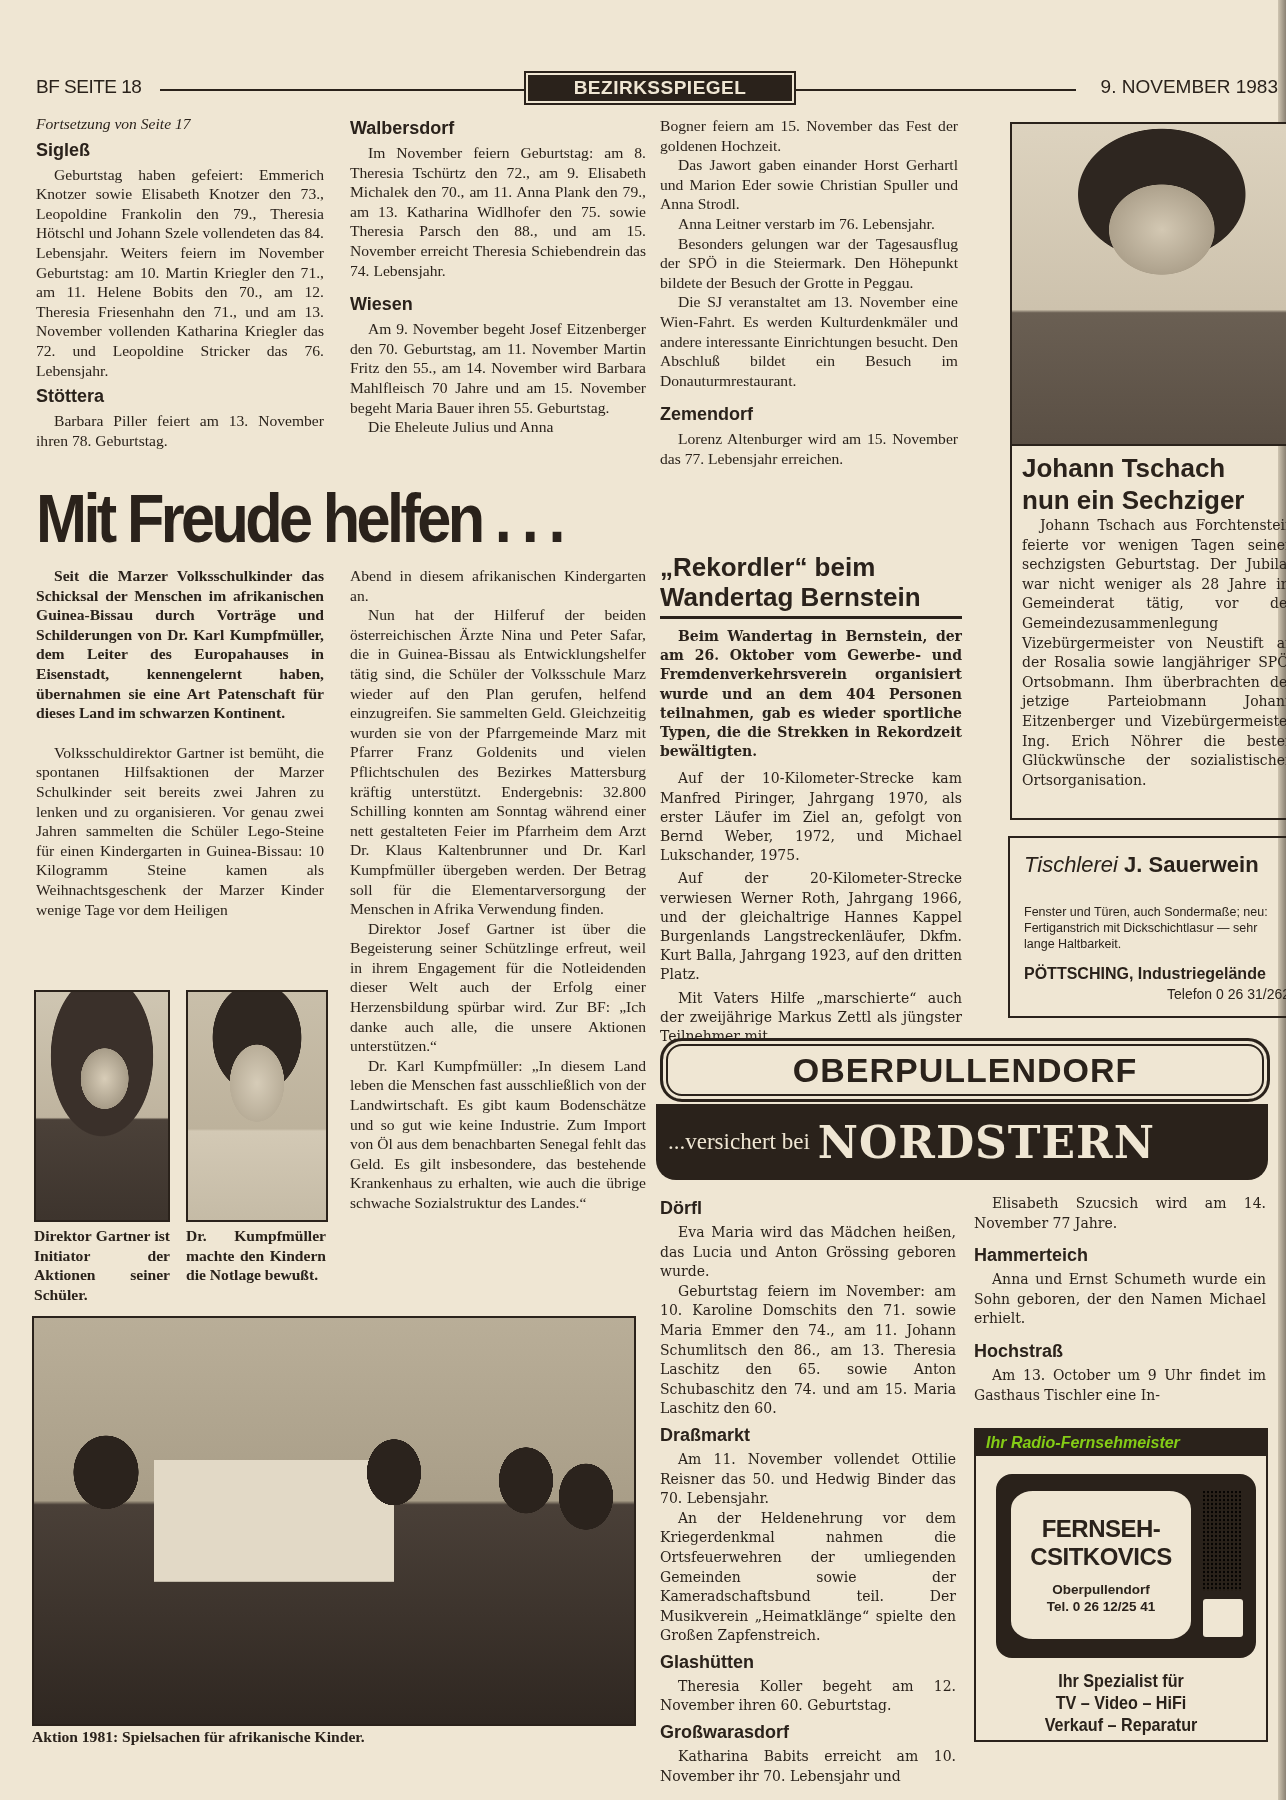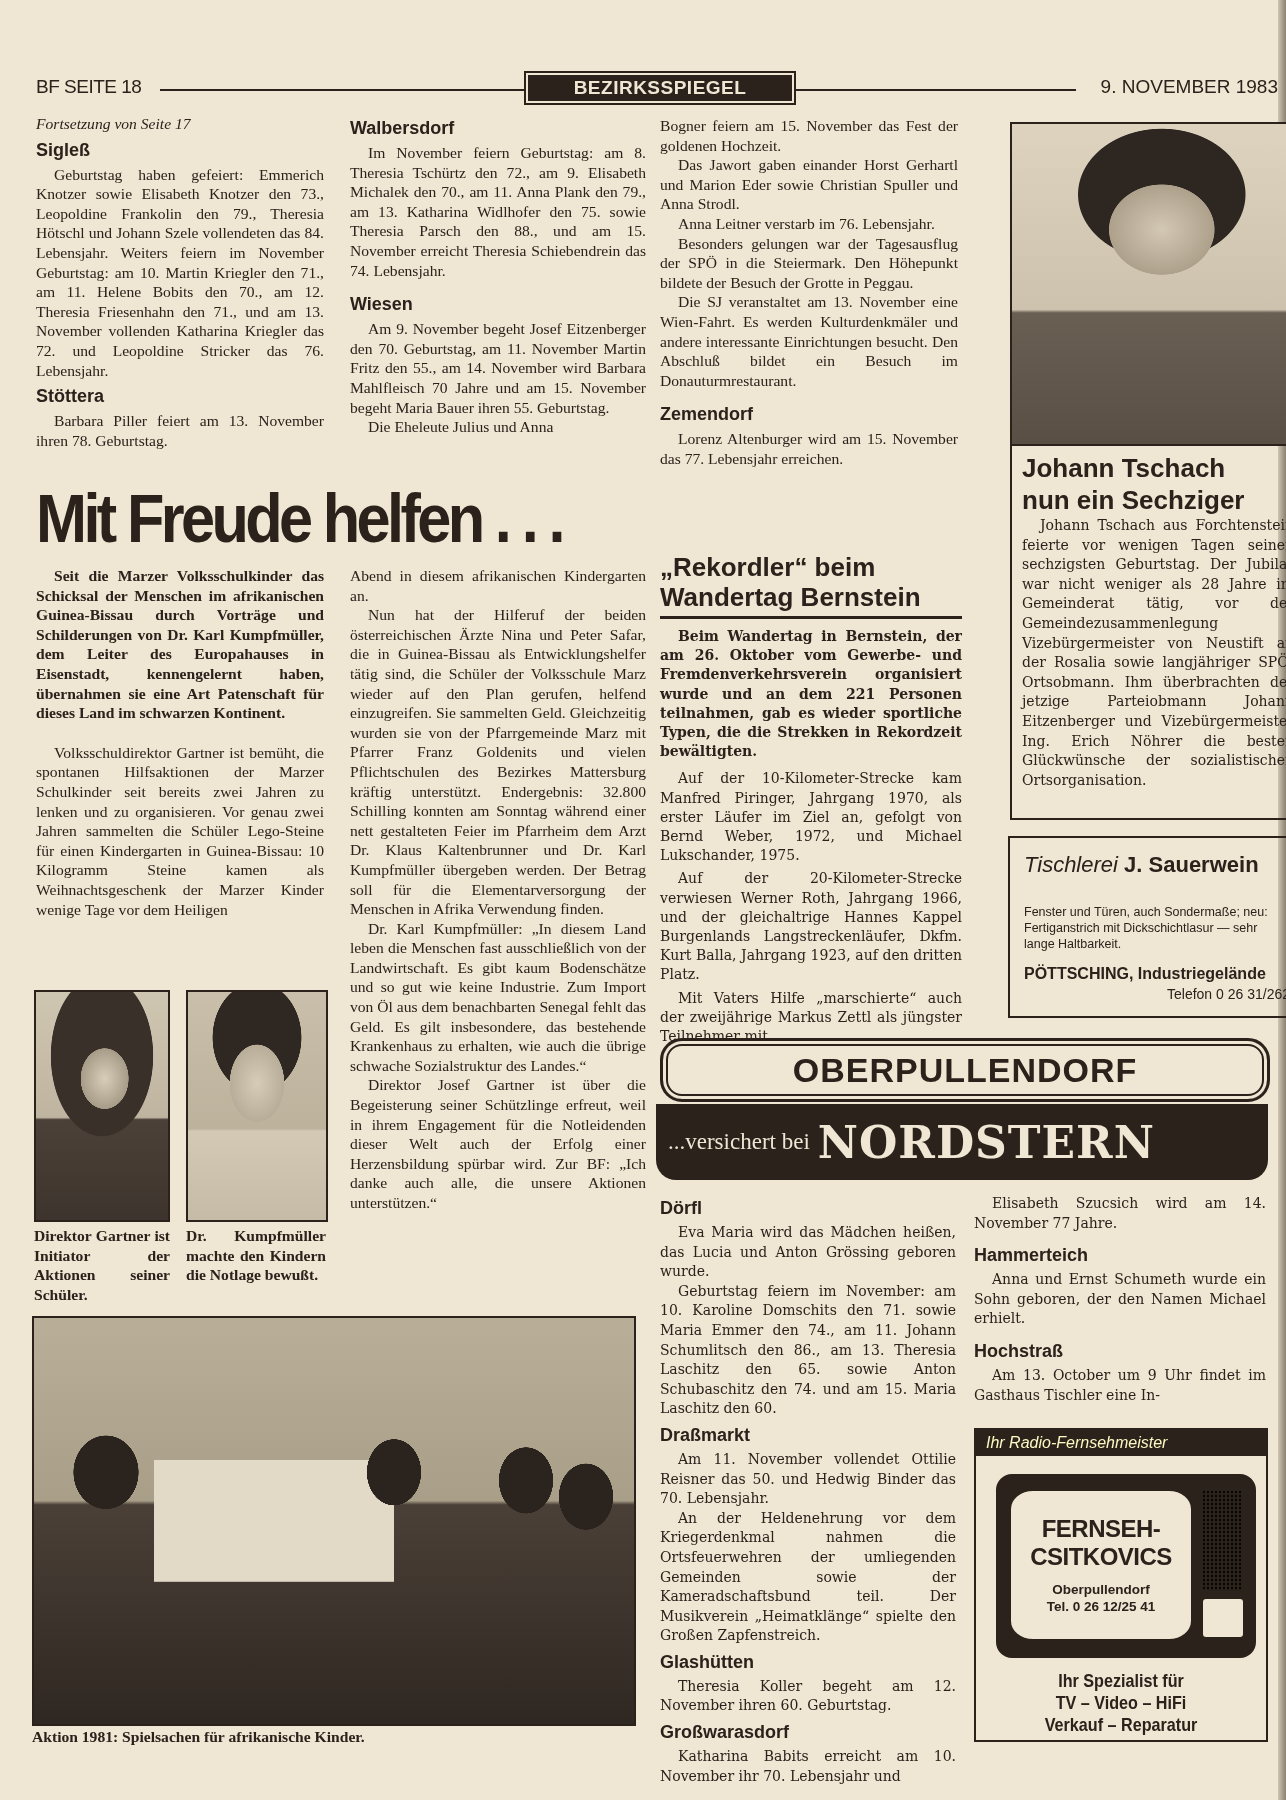--- a/index.html
+++ b/index.html
@@ -95,22 +95,22 @@
     left: 656px; top: 1104px; width: 612px; height: 76px;
     background: #2a221b; color: #efe6d3;
     border-radius: 0 0 20px 20px;
     display: flex; align-items: center; padding-left: 12px; box-sizing: border-box;
   }
   .nord .small { font-family: "Liberation Serif", serif; font-size: 23px; margin-right: 8px; }
   .nord .big { font-family: "DejaVu Serif", serif; font-weight: bold; font-size: 44px; letter-spacing: 1px; }
 
   .radio-ad { left: 974px; top: 1428px; width: 290px; height: 310px; border: 2px solid #2a221b; }
   .radio-bar {
-    background: #2a221b; color: #fef9c3; font-family: "Liberation Sans", sans-serif;
-    font-weight: normal; font-style: italic; font-size: 16px; height: 26px; line-height: 26px; padding-left: 10px;
+    background: #2a221b; color: #84cc16; font-family: "Liberation Sans", sans-serif;
+    font-weight: bold; font-style: italic; font-size: 16px; height: 26px; line-height: 26px; padding-left: 10px;
   }
   .tv {
     position: absolute; left: 20px; top: 44px; width: 254px; height: 178px;
     border: 3px solid #2a221b; border-radius: 16px; background: #2a221b;
   }
   .tv-screen {
     position: absolute; left: 12px; top: 14px; width: 180px; height: 148px;
     background: #efe6d3; border-radius: 22px / 18px;
     text-align: center; font-family: "Liberation Sans", sans-serif;
   }
@@ -188,38 +188,38 @@
 <div class="abs headline">Mit Freude helfen . . .</div>
 
 <div class="col" style="left:36px;top:566px;width:288px;">
   <p class="bold">Seit die Marzer Volksschulkinder das Schicksal der Menschen im afrikanischen Guinea-Bissau durch Vorträge und Schilderungen von Dr. Karl Kumpfmüller, dem Leiter des Europahauses in Eisenstadt, kennengelernt haben, übernahmen sie eine Art Patenschaft für dieses Land im schwarzen Kontinent.</p>
   <p style="margin-top:20px;">Volksschuldirektor Gartner ist bemüht, die spontanen Hilfsaktionen der Marzer Schulkinder seit bereits zwei Jahren zu lenken und zu organisieren. Vor genau zwei Jahren sammelten die Schüler Lego-Steine für einen Kindergarten in Guinea-Bissau: 10 Kilogramm Steine kamen als Weihnachtsgeschenk der Marzer Kinder wenige Tage vor dem Heiligen</p>
 </div>
 
 <div class="col" style="left:350px;top:566px;width:296px;">
   <p class="noind">Abend in diesem afrikanischen Kindergarten an.</p>
   <p>Nun hat der Hilferuf der beiden österreichischen Ärzte Nina und Peter Safar, die in Guinea-Bissau als Entwicklungshelfer tätig sind, die Schüler der Volksschule Marz wieder auf den Plan gerufen, helfend einzugreifen. Sie sammelten Geld. Gleichzeitig wurden sie von der Pfarrgemeinde Marz mit Pfarrer Franz Goldenits und vielen Pflichtschulen des Bezirkes Mattersburg kräftig unterstützt. Endergebnis: 32.800 Schilling konnten am Sonntag während einer nett gestalteten Feier im Pfarrheim dem Arzt Dr. Klaus Kaltenbrunner und Dr. Karl Kumpfmüller übergeben werden. Der Betrag soll für die Elementarversorgung der Menschen in Afrika Verwendung finden.</p>
+  <p>Direktor Josef Gartner ist über die Begeisterung seiner Schützlinge erfreut, weil in ihrem Engagement für die Notleidenden dieser Welt auch der Erfolg einer Herzensbildung spürbar wird. Zur BF: „Ich danke auch alle, die unsere Aktionen unterstützen.“</p>
   <p>Dr. Karl Kumpfmüller: „In diesem Land leben die Menschen fast ausschließlich von der Landwirtschaft. Es gibt kaum Bodenschätze und so gut wie keine Industrie. Zum Import von Öl aus dem benachbarten Senegal fehlt das Geld. Es gilt insbesondere, das bestehende Krankenhaus zu erhalten, wie auch die übrige schwache Sozialstruktur des Landes.“</p>
-  <p>Direktor Josef Gartner ist über die Begeisterung seiner Schützlinge erfreut, weil in ihrem Engagement für die Notleidenden dieser Welt auch der Erfolg einer Herzensbildung spürbar wird. Zur BF: „Ich danke auch alle, die unsere Aktionen unterstützen.“</p>
 </div>
 
 <div class="photo portrait1" style="left:34px;top:990px;width:132px;height:228px;"></div>
 <div class="photo portrait2" style="left:186px;top:990px;width:138px;height:228px;"></div>
 <div class="abs caption" style="left:34px;top:1226px;width:136px;text-align:justify;">Direktor Gartner ist Initiator der Aktionen seiner Schüler.</div>
 <div class="abs caption" style="left:186px;top:1226px;width:140px;text-align:justify;">Dr. Kumpfmüller machte den Kindern die Notlage bewußt.</div>
 
 <div class="photo group" style="left:32px;top:1316px;width:600px;height:406px;"></div>
 <div class="abs caption" style="left:32px;top:1727px;">Aktion 1981: Spielsachen für afrikanische Kinder.</div>
 
 <div class="abs" style="left:660px;top:552px;width:302px;">
   <div class="rek-title">„Rekordler“ beim</div>
   <div class="rek-title">Wandertag Bernstein</div>
   <div style="height:3px;background:#2a221b;margin:4px 0 8px 0;"></div>
   <div class="rek-body">
-    <p class="bold">Beim Wandertag in Bernstein, der am 26. Oktober vom Gewerbe- und Fremdenverkehrsverein organisiert wurde und an dem 221 Personen teilnahmen, gab es wieder sportliche Typen, die die Strekken in Rekordzeit bewältigten.</p>
+    <p class="bold">Beim Wandertag in Bernstein, der am 26. Oktober vom Gewerbe- und Fremdenverkehrsverein organisiert wurde und an dem 404 Personen teilnahmen, gab es wieder sportliche Typen, die die Strekken in Rekordzeit bewältigten.</p>
     <p style="margin-top:8px;">Auf der 10-Kilometer-Strecke kam Manfred Piringer, Jahrgang 1970, als erster Läufer im Ziel an, gefolgt von Bernd Weber, 1972, und Michael Lukschander, 1975.</p>
     <p>Auf der 20-Kilometer-Strecke verwiesen Werner Roth, Jahrgang 1966, und der gleichaltrige Hannes Kappel Burgenlands Langstreckenläufer, Dkfm. Kurt Balla, Jahrgang 1923, auf den dritten Platz.</p>
     <p>Mit Vaters Hilfe „marschierte“ auch der zweijährige Markus Zettl als jüngster Teilnehmer mit.</p>
   </div>
 </div>
 
 <div class="box" style="left:976px;top:836px;width:292px;height:178px;">
   <div class="abs ad-tisch-title" style="left:14px;top:14px;white-space:nowrap;">
     <span class="italic">Tischlerei</span>
     <span class="bold">J. Sauerwein</span>

